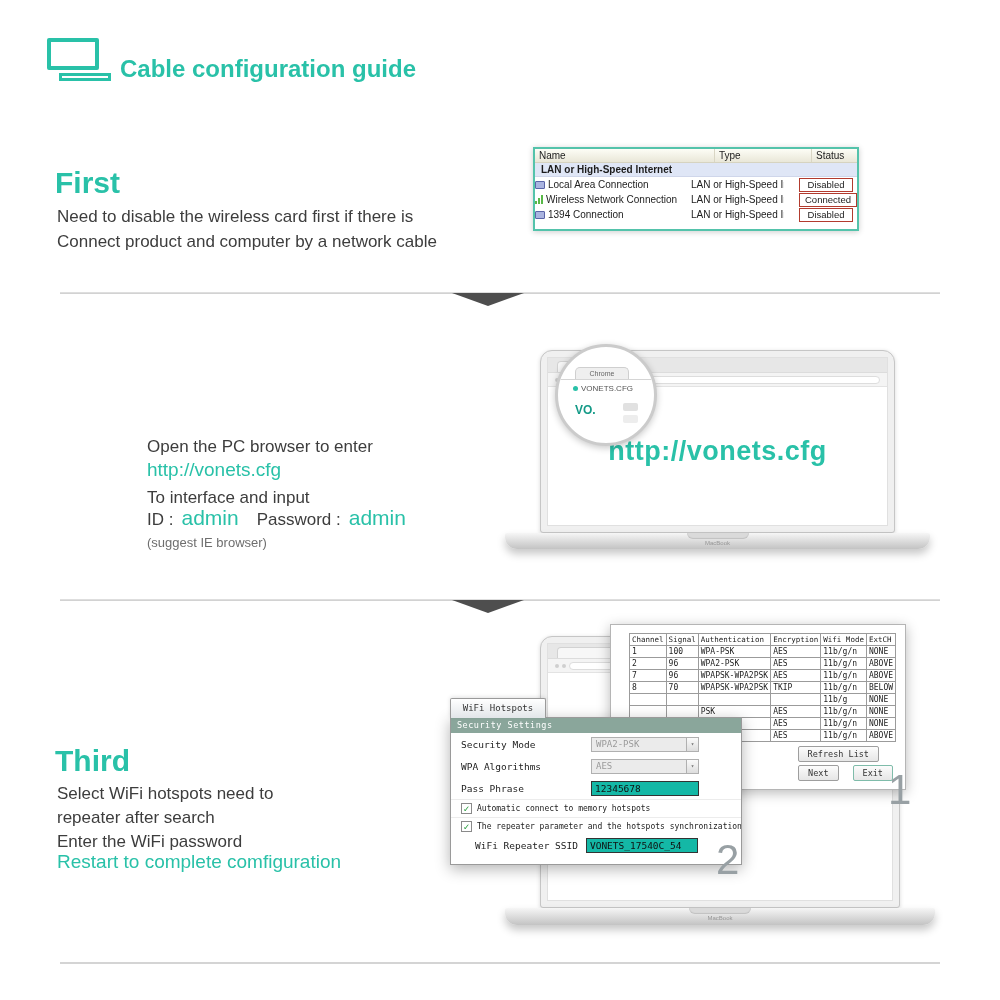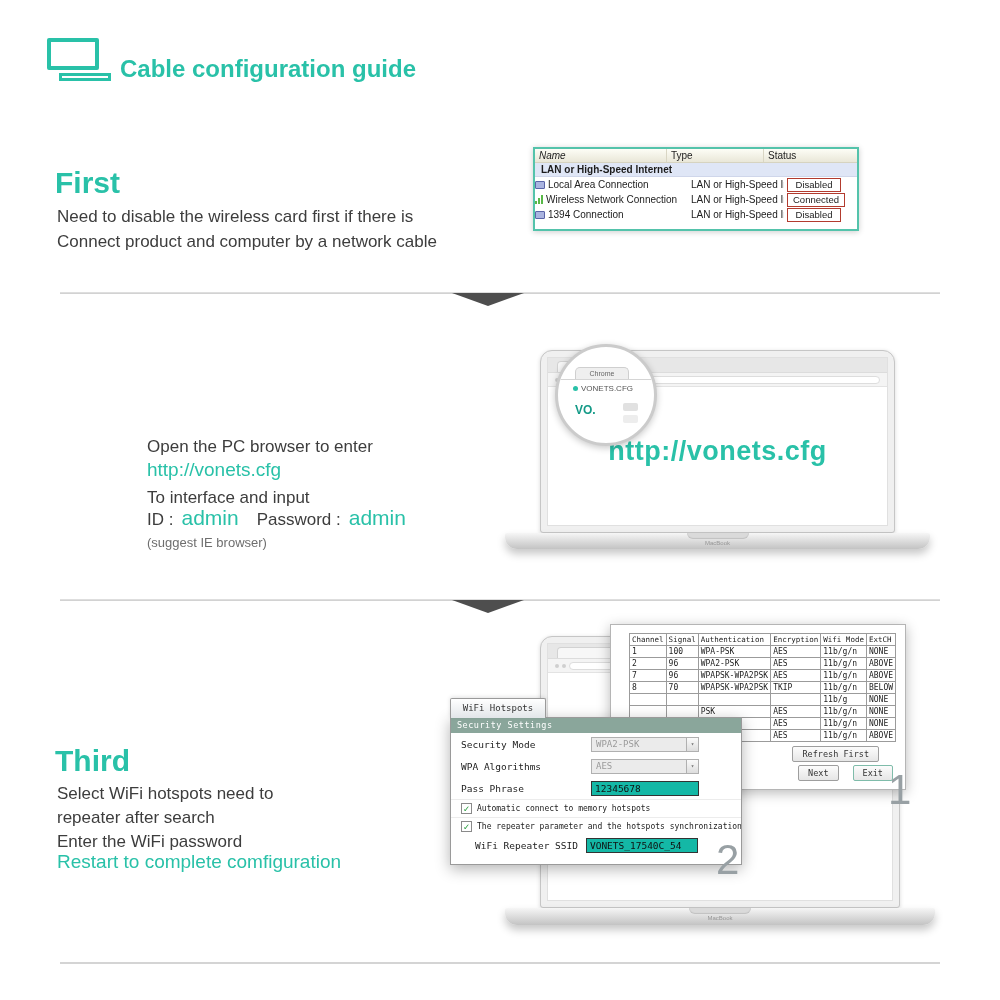--- a/index.html
+++ b/index.html
@@ -23,26 +23,26 @@
   .body-text{font-size:17px;color:var(--ink);line-height:25px;}
 
   .first-h{left:55px;top:166px;}
   .first-p{left:57px;top:204px;}
 
   
   .shot1{left:533px;top:147px;width:326px;height:84px;border:2px solid #54c3ab;background:#fff;
          box-shadow:0 1px 6px rgba(0,0,0,.2);font-size:10px;color:#222;overflow:hidden;}
   .hrow{display:flex;height:14px;background:linear-gradient(#fdfdf6,#e9e7d8);border-bottom:1px solid #d6d3c0;}
   .hcell{padding:1px 4px;border-right:1px solid #d9d6c4;white-space:nowrap;}
-  .c-name{width:132px;font-style:italic;} .c-type{width:97px;} .c-status{flex:1;border-right:none;}
+  .c-name{width:180px;} .c-type{width:97px;} .c-status{flex:1;border-right:none;}
   .grp{height:14px;background:#dfe6f6;font-weight:bold;line-height:14px;padding-left:6px;border-bottom:1px solid #cfd6ea;color:#1c1c1c;}
   .nrow{display:flex;height:15px;align-items:center;}
   .nname{width:152px;display:flex;align-items:center;gap:3px;white-space:nowrap;overflow:hidden;}
   .ntype{width:97px;padding-left:4px;white-space:nowrap;overflow:hidden;}
-  .nstat{flex:1;padding-left:3px;}
+  .nstat{flex:1;padding-left:15px;}
   .sbox{display:inline-block;border:1px solid #b23b2e;padding:0 5px;min-width:54px;text-align:center;font-size:9.5px;line-height:12px;background:#fff;}
   .pc-ico{width:10px;height:8px;background:#aab4e0;border:1px solid #5a64a8;border-radius:1px;flex:none;}
   .wl-ico{display:flex;align-items:flex-end;gap:1px;height:9px;flex:none;}
   .wl-ico i{display:block;width:2px;background:#58b847;}
   .wl-ico i:nth-child(1){height:3px;} .wl-ico i:nth-child(2){height:6px;} .wl-ico i:nth-child(3){height:9px;}
 
   
   .divline{height:2px;width:880px;left:60px;background:linear-gradient(#e4e4e4,#cccccc);}
   .arrow{width:0;height:0;border-left:36px solid transparent;border-right:36px solid transparent;border-top:13px solid #4e4e4e;}
 
@@ -329,21 +329,21 @@
         <td></td>
             <td></td>
             <td></td>
             <td>AES</td>
             <td>11b/g/n</td>
             <td>ABOVE</td>
       </tr>
     </tbody>
       </table>
     <div class="refresh-row">
-      <span class="btn">Refresh First</span>
+      <span class="btn">Refresh List</span>
     </div>
     <div class="nav-row">
       <span class="btn">Next</span>
       <span class="btn btn-exit">Exit</span>
     </div>
   </div>
 
   <div class="abs panel">
     <div class="ptab">WiFi Hotspots</div>
     <div class="pbody">

